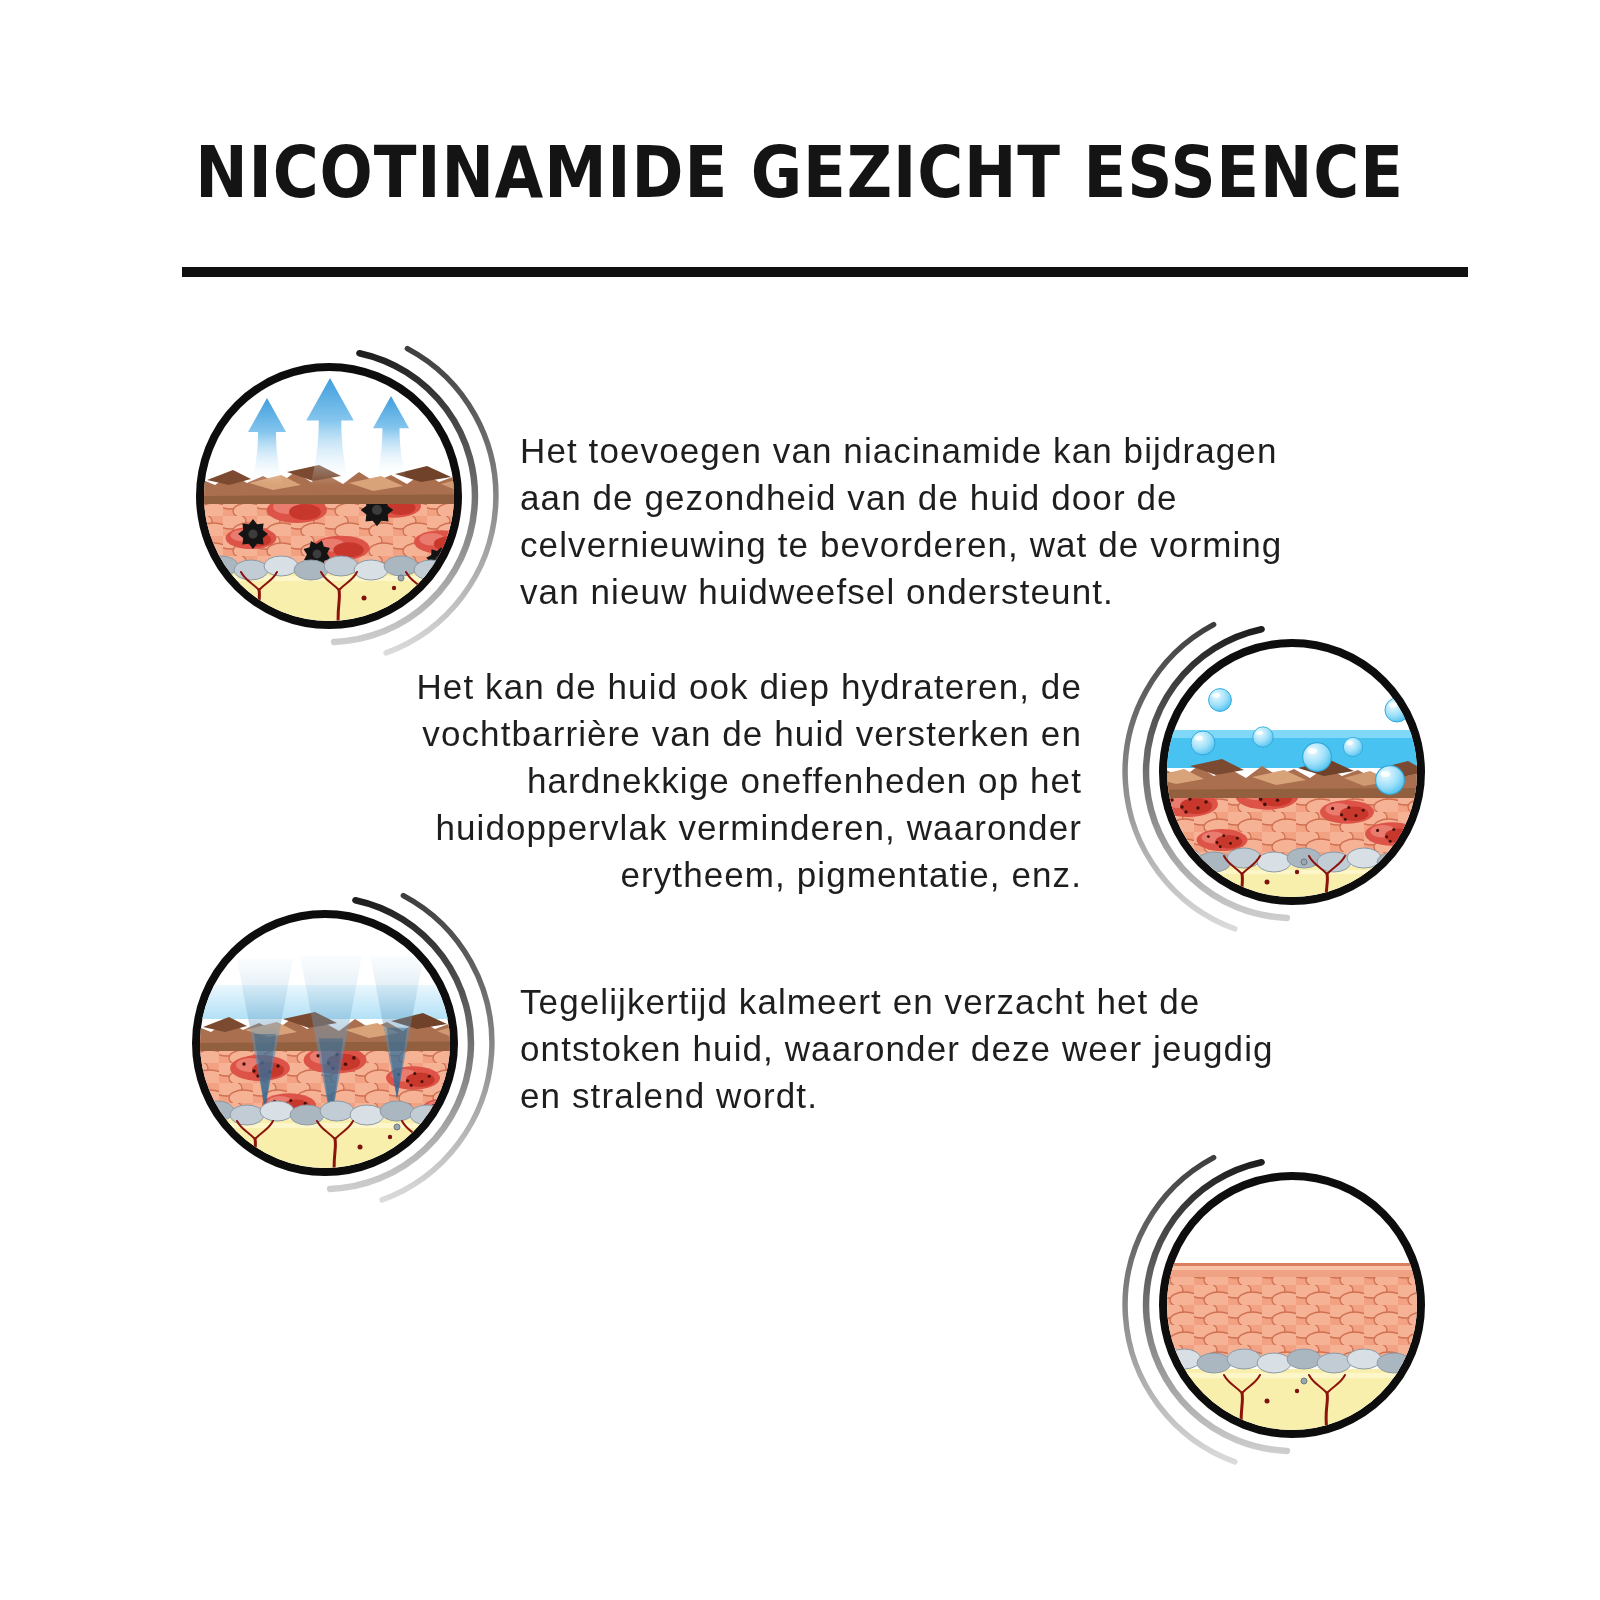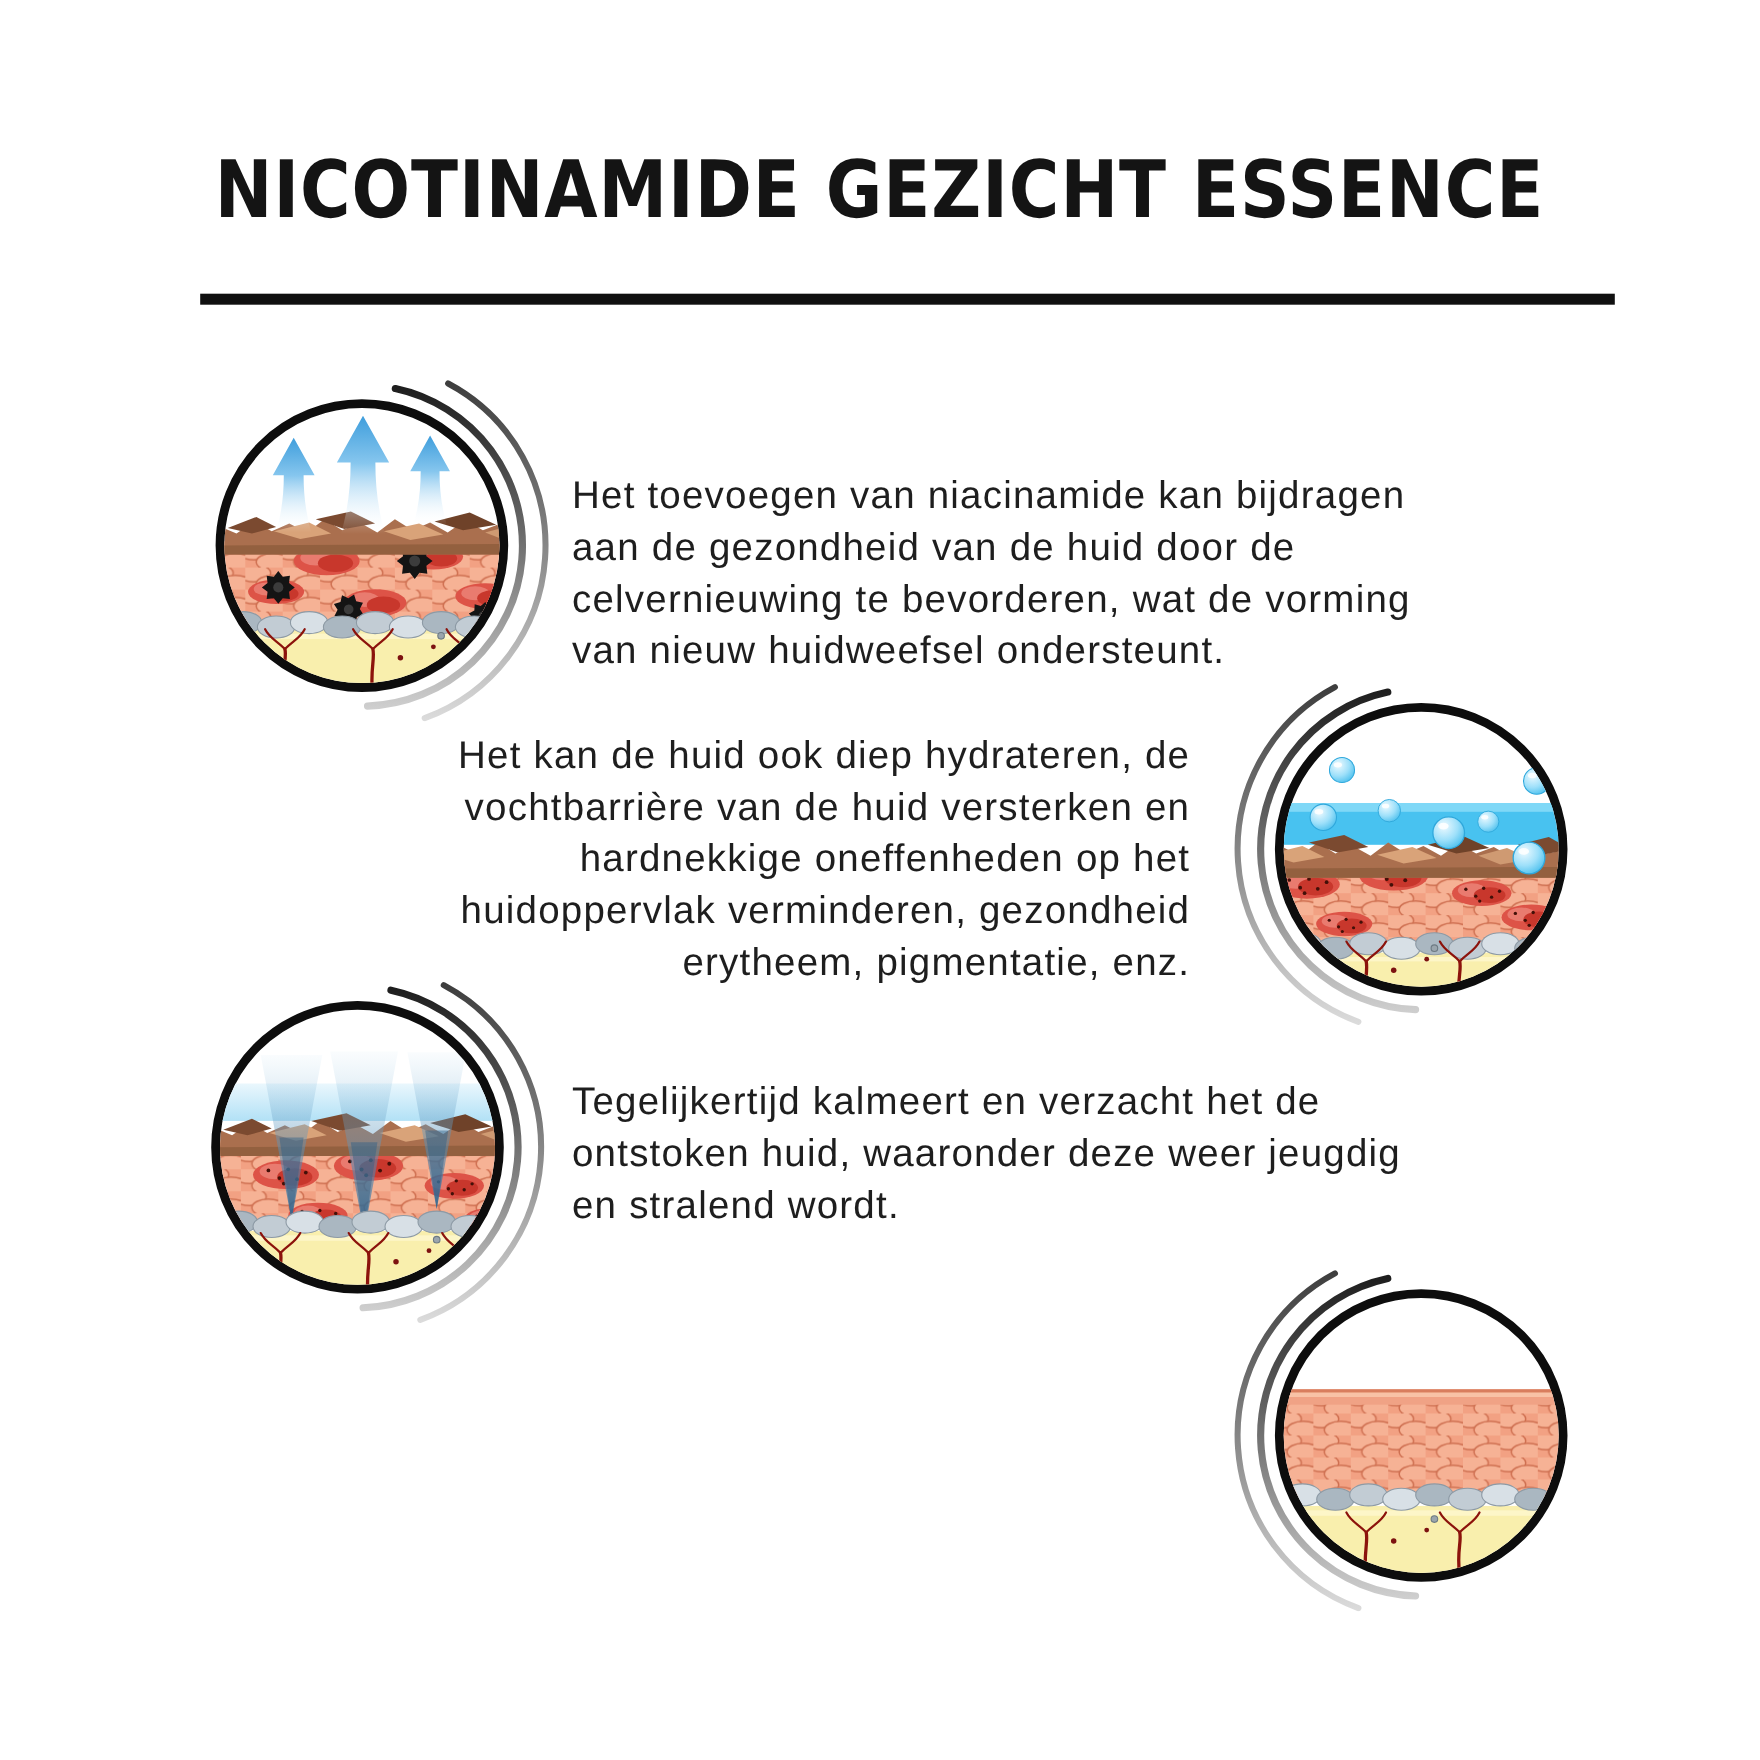--- a/index.html
+++ b/index.html
@@ -223,21 +223,21 @@
     </svg>
   </div>
   <div class="para p1">Het toevoegen van niacinamide kan bijdragen
 aan de gezondheid van de huid door de
 celvernieuwing te bevorderen, wat de vorming
 van nieuw huidweefsel ondersteunt.</div>
 
   <div class="para p2">Het kan de huid ook diep hydrateren, de
 vochtbarrière van de huid versterken en
 hardnekkige oneffenheden op het
-huidoppervlak verminderen, gezondheid
+huidoppervlak verminderen, waaronder
 erytheem, pigmentatie, enz.</div>
   <div class="fig fig2">
     <svg width="340" height="320" viewBox="0 0 340 320">
       <g>
         <path d="M169.6,17.2 A146,146 0 0 0 194.9,305.9" stroke="url(#arcGrad)" stroke-width="6.5" fill="none" stroke-linecap="round"></path>
         <path d="M121.6,12.6 A167,167 0 0 0 142.9,316.9" stroke="url(#arcGrad)" stroke-width="5.5" fill="none" stroke-linecap="round" opacity="0.85"></path>
       </g>
       <circle cx="200" cy="160" r="129" fill="#ffffff" stroke="#0d0d0d" stroke-width="8"></circle>
       <g clip-path="url(#clipR)">
         <rect x="0" y="118" width="340" height="38" fill="#48c2f0"></rect>

